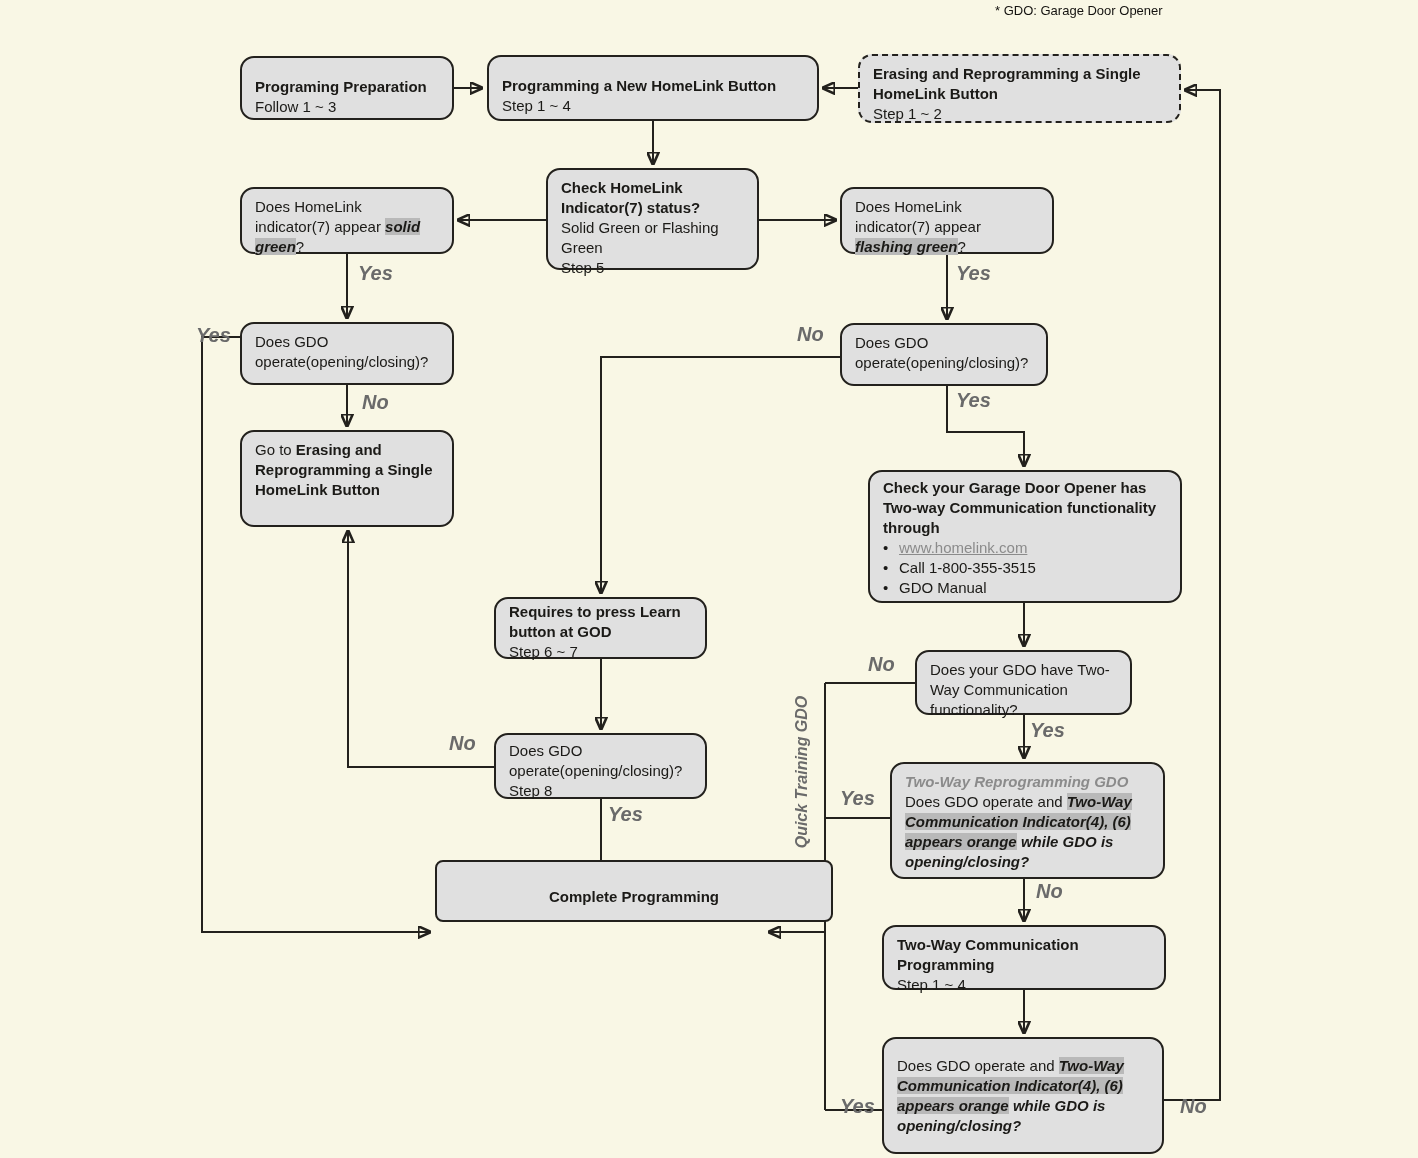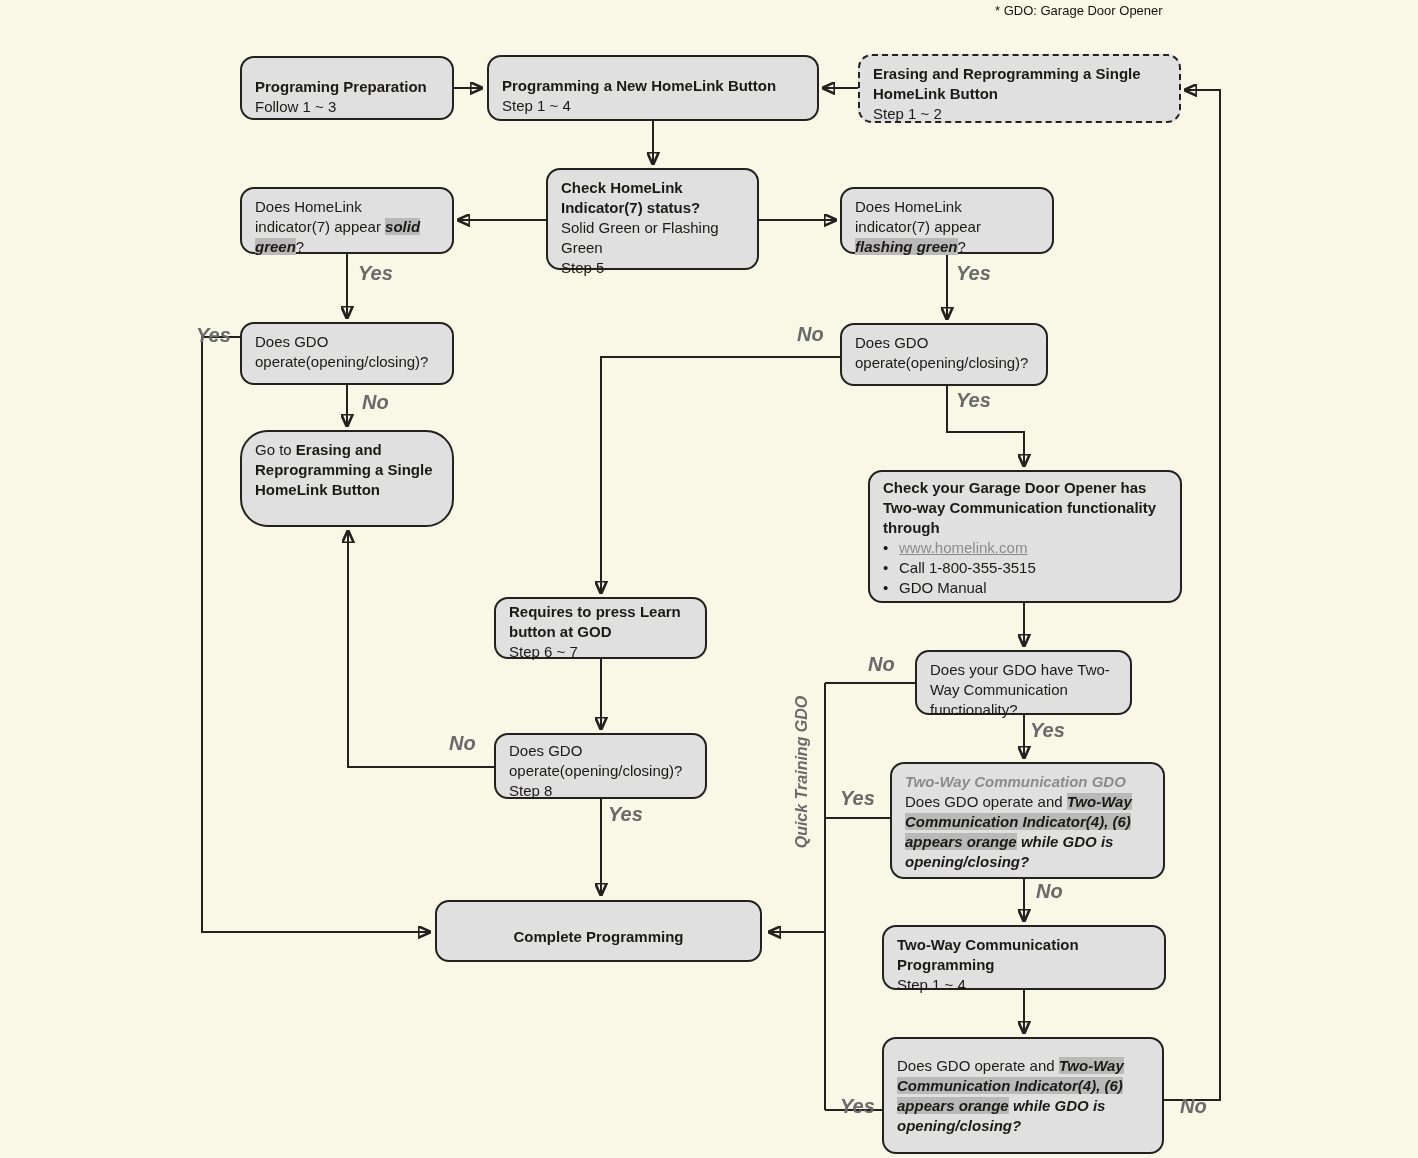--- a/index.html
+++ b/index.html
@@ -90,21 +90,21 @@
   </div>
 
   <div class="node" style="left:840px;top:187px;width:214px;height:67px;">
     <span>Does HomeLink indicator(7) appear </span><span class="hl">flashing green</span><span>?</span>
   </div>
 
   <div class="node" style="left:240px;top:322px;width:214px;height:63px;">
     <div>Does GDO operate(opening/closing)?</div>
   </div>
 
-  <div class="node" style="left:240px;top:430px;width:214px;height:97px;border-radius:28px;">
+  <div class="node" style="left:240px;top:430px;width:214px;height:97px;">
     <span>Go to </span><span class="title">Erasing and Reprogramming a Single HomeLink Button</span>
   </div>
 
   <div class="node" style="left:840px;top:323px;width:208px;height:63px;">
     <div>Does GDO operate(opening/closing)?</div>
   </div>
 
   <div class="node" style="left:868px;top:470px;width:314px;height:133px;padding-top:6px;">
     <span class="title">Check your Garage Door Opener has Two-way Communication functionality through</span>
     <div class="bullet-row">
@@ -119,21 +119,21 @@
       <span class="bullet-dot">•</span>
       <span>GDO Manual</span>
     </div>
   </div>
 
   <div class="node" style="left:915px;top:650px;width:217px;height:65px;">
     <div>Does your GDO have Two-Way Communication functionality?</div>
   </div>
 
   <div class="node" style="left:890px;top:762px;width:275px;height:117px;">
-    <div class="gray-head">Two-Way Communication GDO</div>
+    <div class="gray-head">Two-Way Reprogramming GDO</div>
     <span>Does GDO operate and </span><span class="hl">Two-Way Communication Indicator(4), (6) appears orange</span><span class="bi"> while GDO is opening/closing?</span>
   </div>
 
   <div class="node" style="left:882px;top:925px;width:284px;height:65px;">
     <span class="title">Two-Way Communication Programming</span>
     <div class="sub">Step 1 ~ 4</div>
   </div>
 
   <div class="node vcenter" style="left:882px;top:1037px;width:282px;height:117px;">
     <div>
@@ -144,21 +144,21 @@
   <div class="node" style="left:494px;top:597px;width:213px;height:62px;padding-top:3px;">
     <span class="title">Requires to press Learn button at GOD</span>
     <div class="sub">Step 6 ~ 7</div>
   </div>
 
   <div class="node" style="left:494px;top:733px;width:213px;height:66px;padding-top:6px;">
     <div>Does GDO operate(opening/closing)?</div>
     <div>Step 8</div>
   </div>
 
-  <div class="node center-both" style="left:435px;top:900px;width:327px;height:62px;">
+  <div class="node center-both" style="left:435px;top:860px;width:398px;height:62px;border-radius:8px;">
     <span class="title">Complete Programming</span>
   </div>
 
   <div class="edge-label" style="left:358px;top:264px;">Yes</div>
   <div class="edge-label" style="left:956px;top:264px;">Yes</div>
   <div class="edge-label" style="left:362px;top:393px;">No</div>
   <div class="edge-label" style="left:196px;top:326px;">Yes</div>
   <div class="edge-label" style="left:797px;top:325px;">No</div>
   <div class="edge-label" style="left:956px;top:391px;">Yes</div>
   <div class="edge-label" style="left:868px;top:655px;">No</div>

